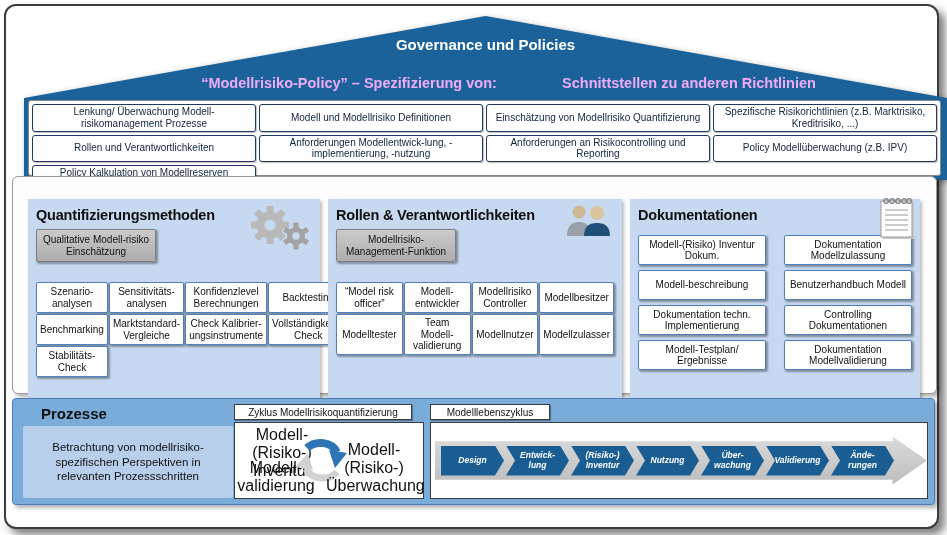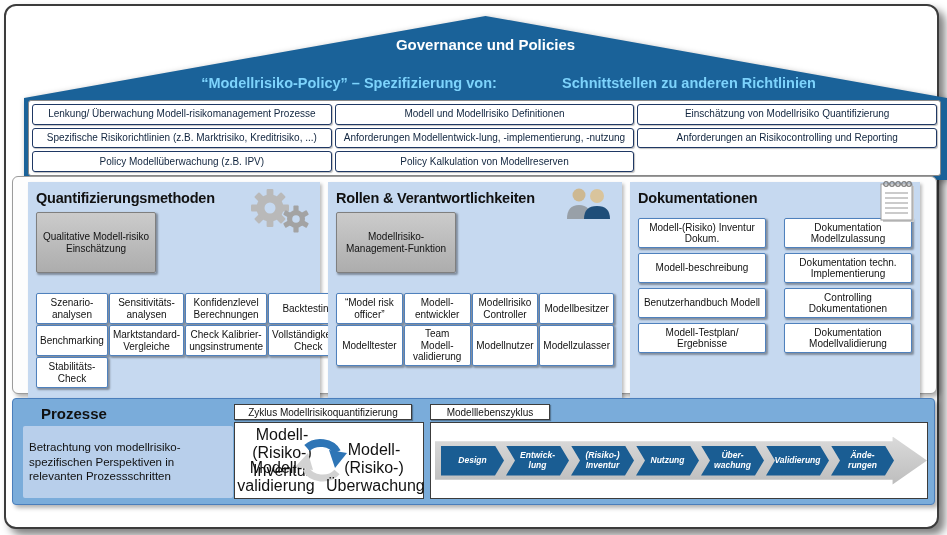--- a/index.html
+++ b/index.html
@@ -8,61 +8,61 @@
   .frame{position:absolute;left:4px;top:4px;width:931px;height:521px;background:#fff;
          border:2px solid #3c3c3c;border-radius:12px;box-shadow:6px 6px 8px rgba(0,0,0,.5);}
   
   .roof{position:absolute;left:12px;top:8px;width:923px;height:164px;
         background:var(--roof-blue,#1a6299);
         clip-path:polygon(50% 0,100% 50%,100% 100%,0 100%,0 50%);}
   .roof-wrap{position:absolute;left:12px;top:8px;width:923px;height:164px;
         filter:drop-shadow(2px 2px 3px rgba(0,0,0,.35));}
   .roof-title{position:absolute;left:0;top:20px;width:100%;text-align:center;
         color:#fff;font-weight:bold;font-size:15px;}
-  .roof-sub{position:absolute;color:#7dd3fc;font-weight:bold;font-size:14.5px;text-align:center;top:59px;}
+  .roof-sub{position:absolute;color:#f0abfc;font-weight:bold;font-size:14.5px;text-align:center;top:59px;}
   .roof-sub.left{left:100px;width:450px;}
   .roof-sub.right{left:505px;width:320px;}
   .roof-panel{position:absolute;left:4px;top:84px;width:913px;height:76px;background:#fff;
         border-radius:3px;border:1px solid #8a8a8a;box-sizing:border-box;
-        display:grid;grid-template-columns:repeat(3,1fr);grid-auto-rows:1fr;gap:3px;padding:3px;}
+        display:grid;grid-template-columns:repeat(4,1fr);grid-auto-rows:1fr;gap:3px;padding:3px;}
   .rbox{background:#fff;border:1px solid #1f3864;border-radius:3px;
         display:flex;align-items:center;justify-content:center;text-align:center;
         font-size:10px;line-height:1.18;padding:1px 3px;color:#10243e;
         box-shadow:1px 1px 1px rgba(0,0,0,.25);}
   
   .mid{position:absolute;left:12px;top:176px;width:923px;height:216px;background:#fdfdfd;
        border:1px solid #9b9b9b;border-radius:6px;box-shadow:3px 3px 4px rgba(0,0,0,.3);}
-  .col{position:absolute;top:5px;height:220px;background:var(--panel-blue,#c6d9f0);
+  .col{position:absolute;top:22px;height:220px;background:var(--panel-blue,#c6d9f0);
        padding:8px;box-sizing:border-box;box-shadow:2px 2px 3px rgba(0,0,0,.25);}
   .col1{left:15px;width:292px;}
   .col2{left:315px;width:294px;}
   .col3{left:617px;width:290px;}
   .col-title{font-weight:bold;font-size:14.5px;letter-spacing:-.2px;}
   .col-icon{position:absolute;}
   .gbox{background:linear-gradient(180deg,#cbcbcb,var(--gray-box,#adadad));
         border:1px solid #7f7f7f;border-radius:2px;box-shadow:1.5px 1.5px 2px rgba(0,0,0,.35);
         display:flex;align-items:center;justify-content:center;text-align:center;
-        font-size:10px;line-height:1.15;padding:18px 4px;box-sizing:border-box;}
+        font-size:10px;line-height:1.15;padding:4px 4px;box-sizing:border-box;}
   .gbox.q{margin-top:6px;width:120px;min-height:30px;}
   .grid3{display:grid;grid-template-columns:repeat(4,1fr);gap:1px;margin-top:20px;
          grid-auto-rows:minmax(31px,auto);}
   .grid2{display:grid;grid-template-columns:repeat(2,1fr);gap:5px 18px;margin-top:12px;
          grid-auto-rows:minmax(30px,auto);}
   .mbox{background:#fff;border:1px solid var(--box-border,#4f81bd);border-radius:2px;
         box-shadow:1.5px 1.5px 2px rgba(0,0,0,.35);
         display:flex;align-items:center;justify-content:center;text-align:center;
         font-size:10px;line-height:1.15;padding:2px 3px;box-sizing:border-box;}
   
   .bottom{position:absolute;left:12px;top:398px;width:923px;height:107px;
         background:var(--bottom-blue,#7aacda);border:1px solid #4a7ebb;border-radius:4px;
         box-shadow:3px 3px 4px rgba(0,0,0,.3);box-sizing:border-box;}
   .proc-title{position:absolute;left:28px;top:6px;font-weight:bold;font-size:15px;}
   .proc-desc{position:absolute;left:10px;top:27px;width:210px;height:72px;
         background:var(--desc-blue,#b8cfeb);border-radius:2px;
-        display:flex;align-items:center;font-size:11.5px;line-height:1.25;
+        display:flex;align-items:center;text-align:center;font-size:11.5px;line-height:1.25;
         padding:0 6px;box-sizing:border-box;}
   .tab{position:absolute;top:5px;height:16px;background:#fff;border:1px solid #3c3c3c;
         display:flex;align-items:center;justify-content:center;font-size:10px;
         box-shadow:1px 1px 1px rgba(0,0,0,.3);box-sizing:border-box;}
   .tab1{left:221px;width:178px;}
   .tab2{left:417px;width:120px;}
   .cycle-box{position:absolute;left:221px;top:23px;width:190px;height:77px;background:#fff;
         border:1px solid #3c3c3c;box-sizing:border-box;}
   .cyc-label{position:absolute;font-size:16px;line-height:1.12;text-align:center;}
   .cyc-top{left:2px;top:3px;width:90px;}
@@ -90,20 +90,21 @@
 <div class="roof-wrap">
   <div class="roof">
     <div class="roof-title">Governance und Policies</div>
     <div class="roof-sub left">“Modellrisiko-Policy” – Spezifizierung von:</div>
     <div class="roof-sub right">Schnittstellen zu anderen Richtlinien</div>
     <div class="roof-panel">
       <div class="rbox">Lenkung/ Überwachung Modell-risikomanagement Prozesse</div>
       <div class="rbox">Modell und Modellrisiko Definitionen</div>
       <div class="rbox">Einschätzung von Modellrisiko Quantifizierung</div>
       <div class="rbox">Spezifische Risikorichtlinien (z.B. Marktrisiko, Kreditrisiko, ...)</div>
+      <div class="rbox">Rollen und Verantwortlichkeiten</div>
       <div class="rbox">Anforderungen Modellentwick-lung, -implementierung, -nutzung</div>
       <div class="rbox">Anforderungen an Risikocontrolling und Reporting</div>
       <div class="rbox">Policy Modellüberwachung (z.B. IPV)</div>
       <div class="rbox">Policy Kalkulation von Modellreserven</div>
     </div>
   </div>
 </div>
 
 <div class="mid">
 
@@ -193,22 +194,22 @@
           <circle cx="20" cy="6" r="2.3"></circle>
             <circle cx="26" cy="6" r="2.3"></circle>
           <circle cx="31" cy="6" r="2.3"></circle>
         </g>
       </svg>
     </div>
     <div class="grid2">
       <div class="mbox">Modell-(Risiko) Inventur Dokum.</div>
       <div class="mbox">Dokumentation Modellzulassung</div>
       <div class="mbox">Modell-beschreibung</div>
+      <div class="mbox">Benutzerhandbuch Modell</div>
       <div class="mbox">Dokumentation techn. Implementierung</div>
-      <div class="mbox">Benutzerhandbuch Modell</div>
       <div class="mbox">Controlling Dokumentationen</div>
       <div class="mbox">Modell-Testplan/ Ergebnisse</div>
       <div class="mbox">Dokumentation Modellvalidierung</div>
     </div>
   </div>
 </div>
 
 <div class="bottom">
   <div class="proc-title">Prozesse</div>
   <div class="proc-desc">Betrachtung von modellrisiko-spezifischen Perspektiven in relevanten Prozessschritten</div>

